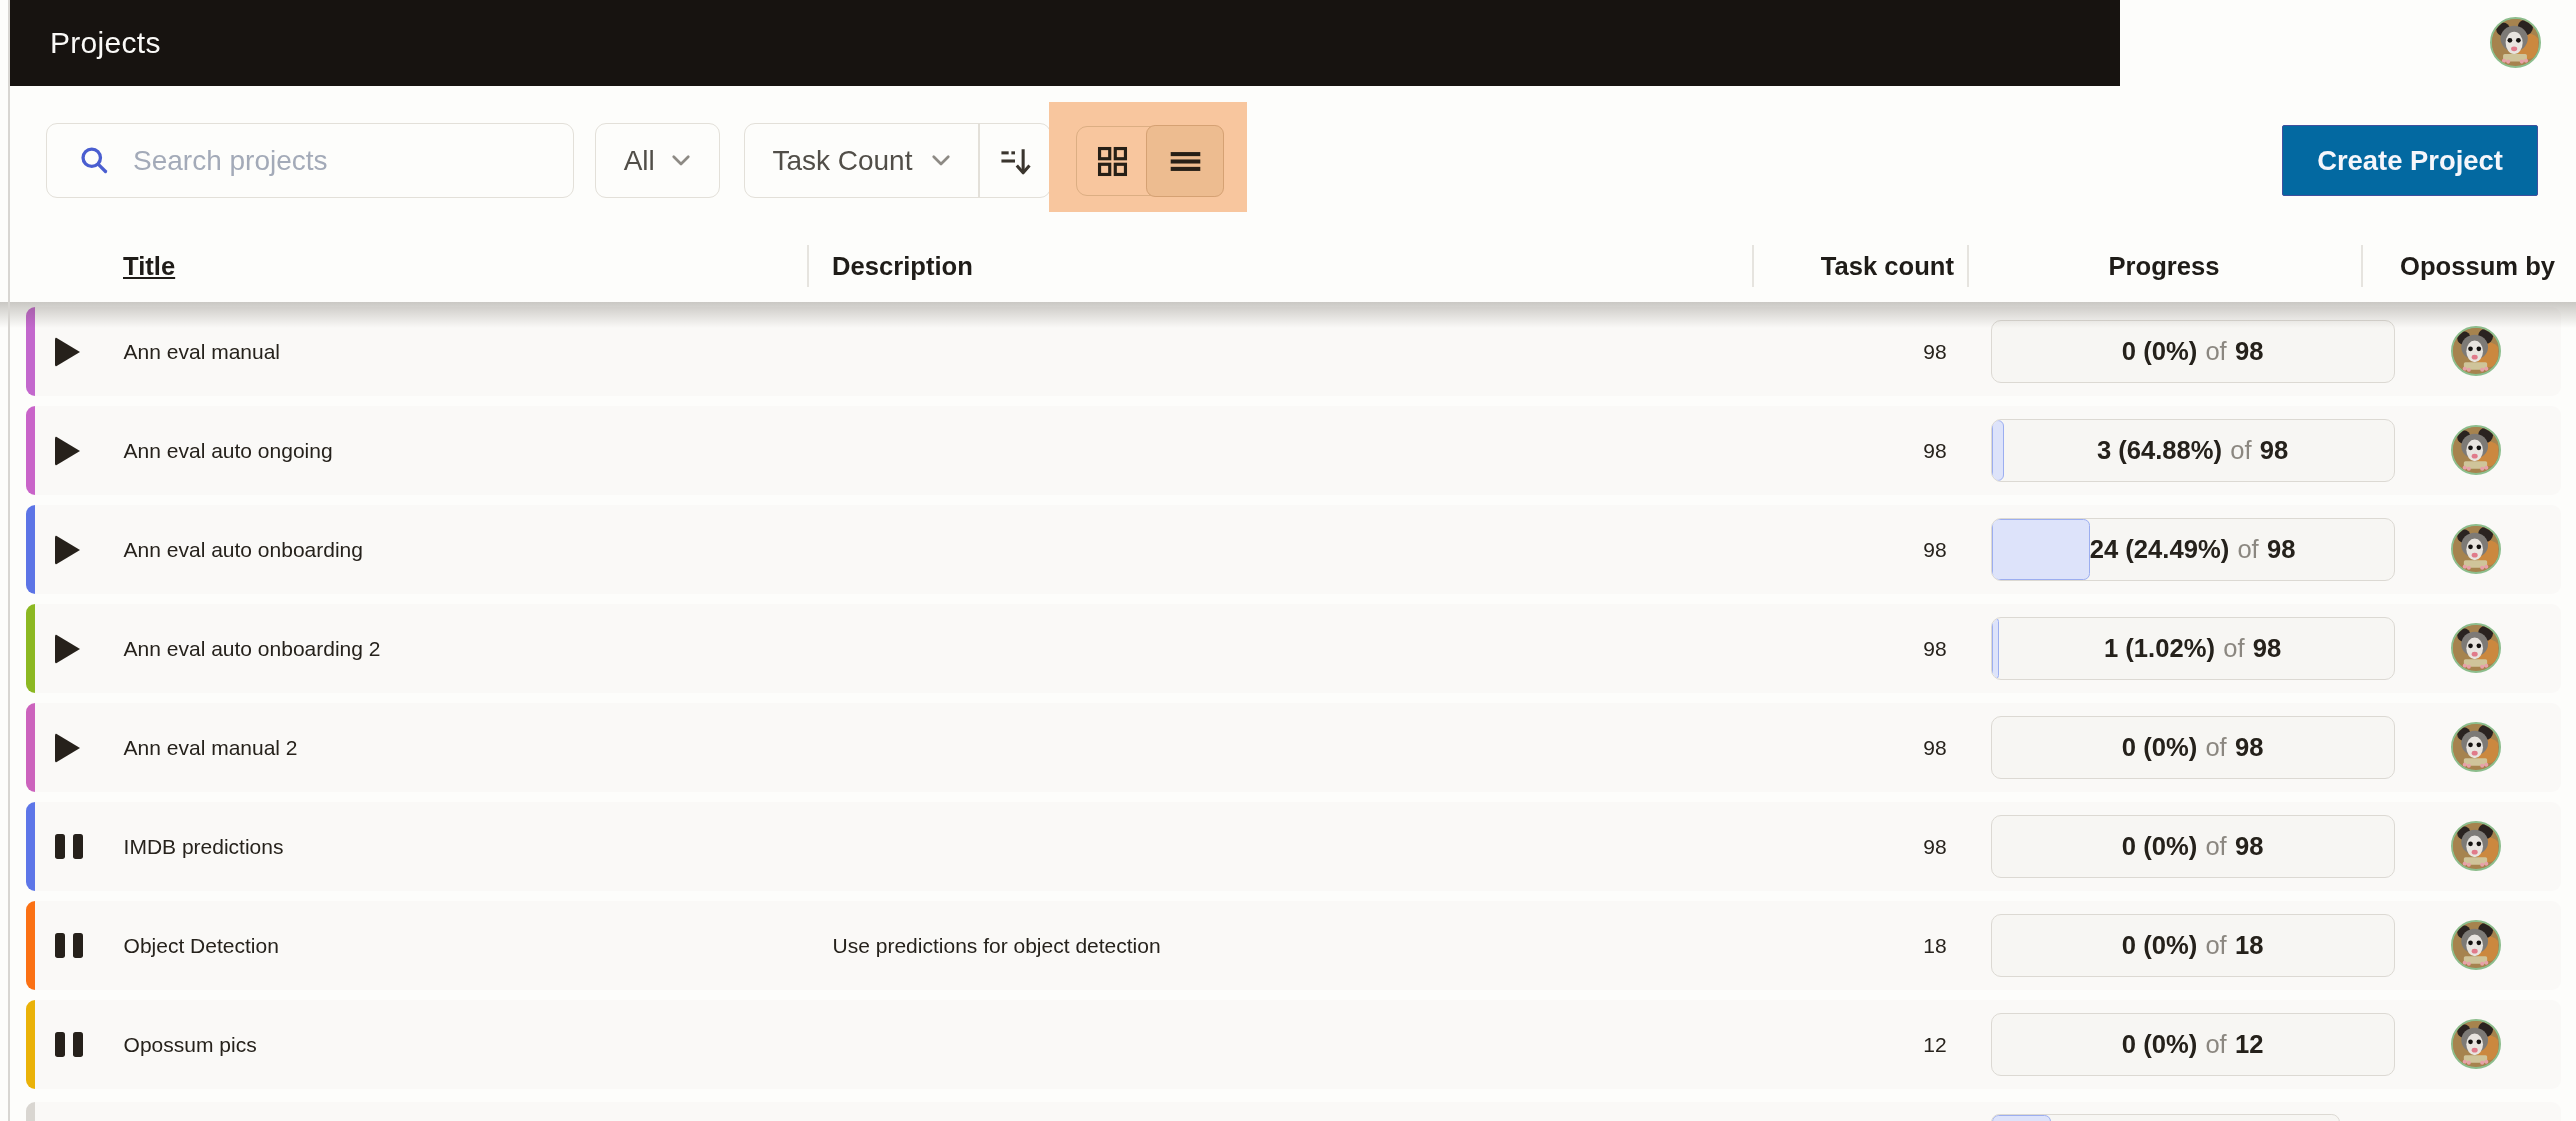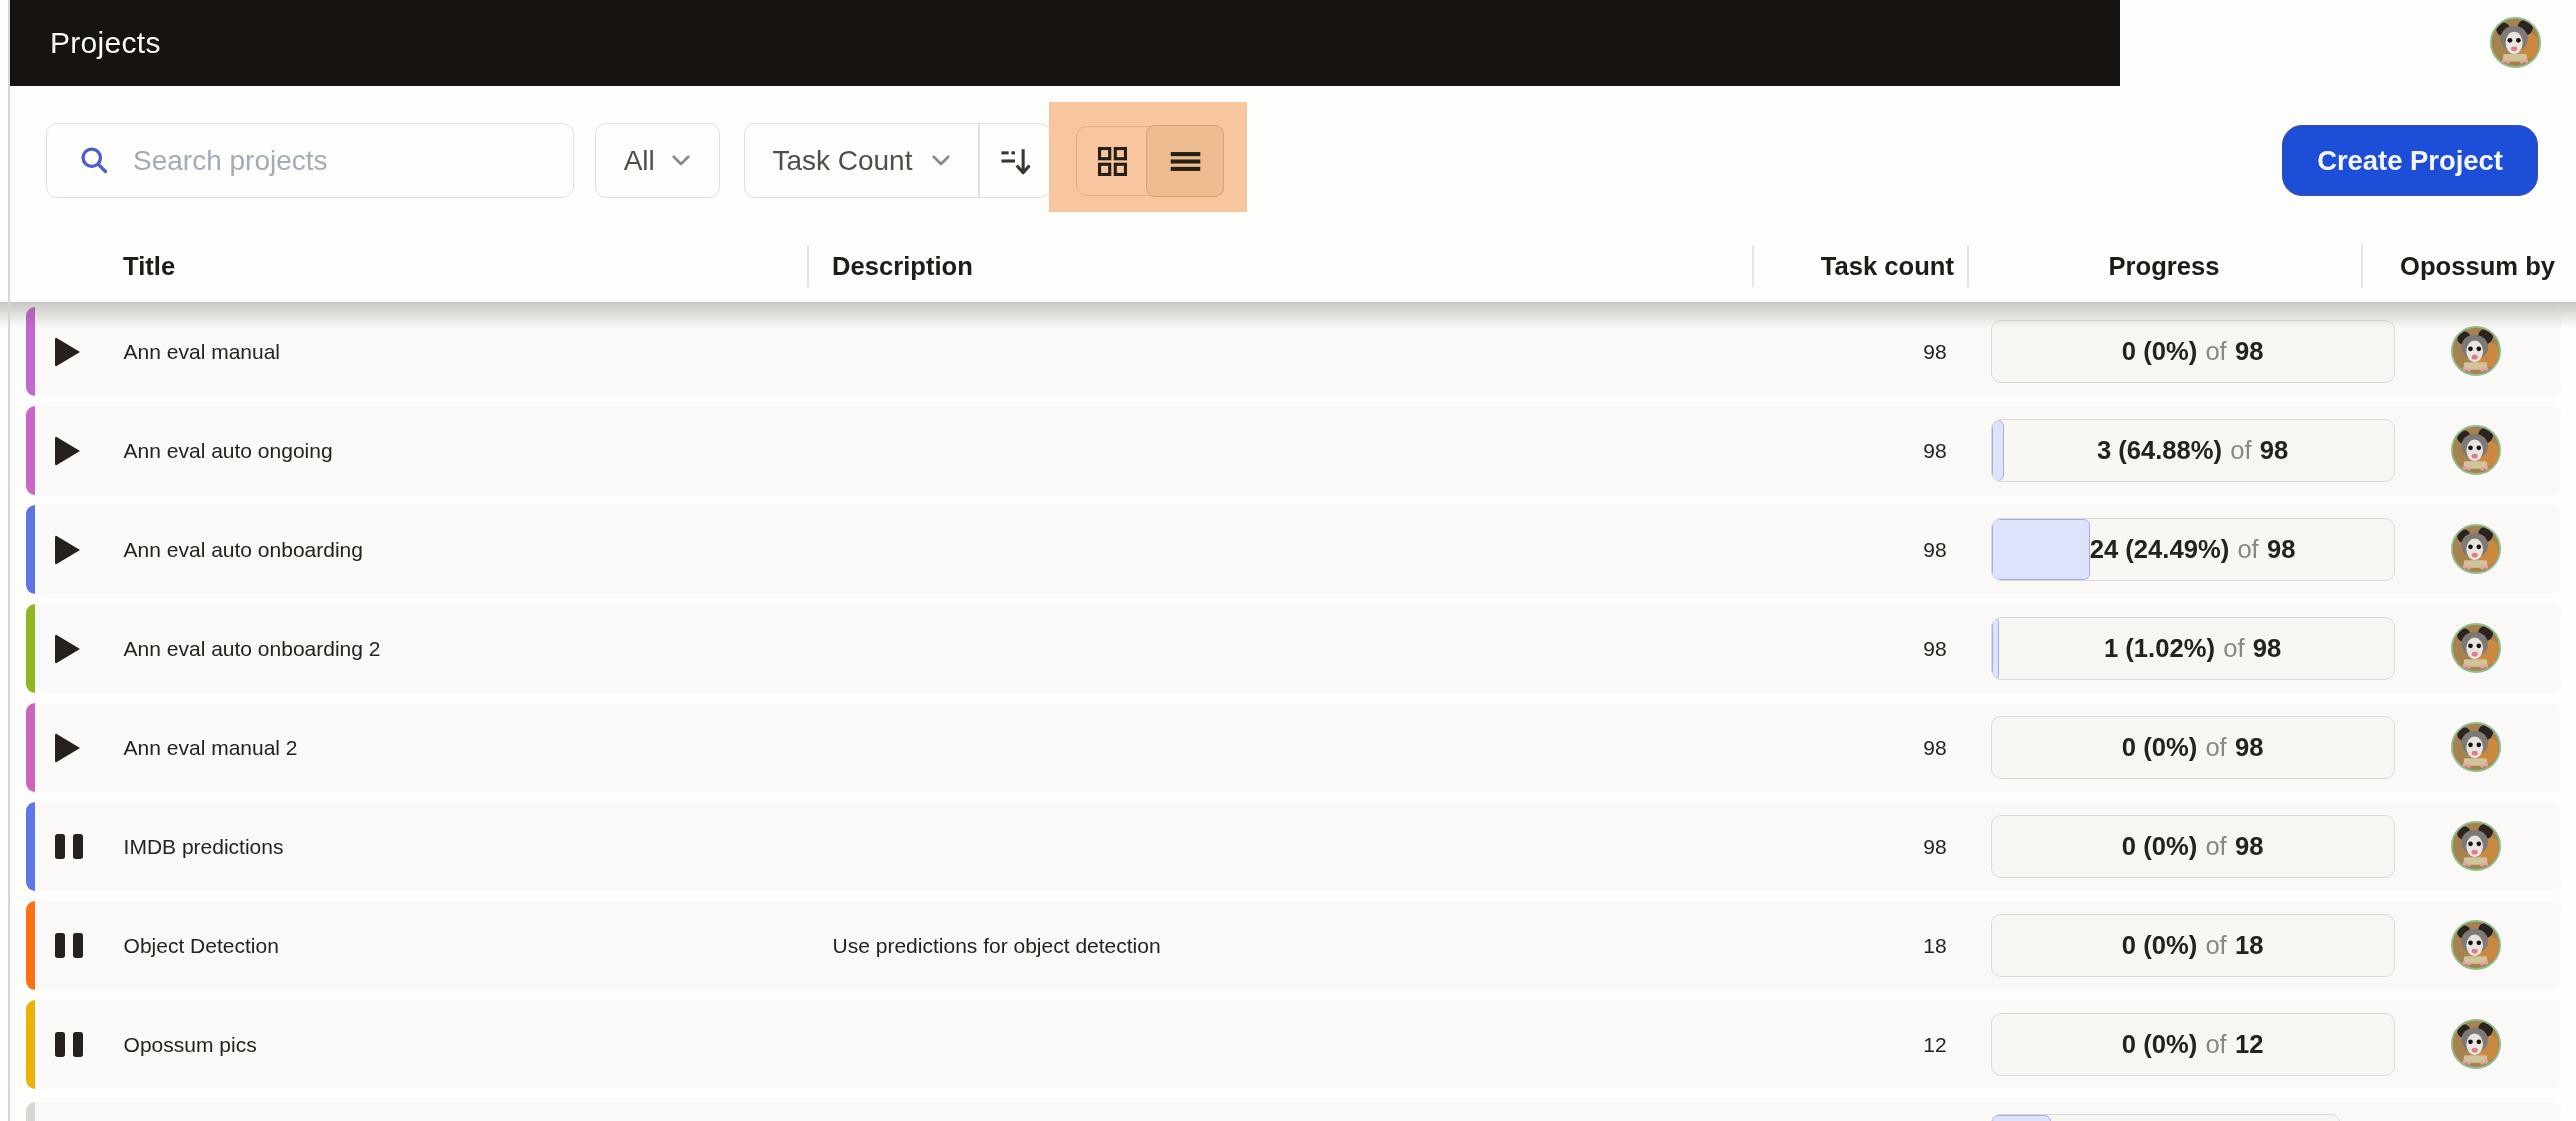--- a/index.html
+++ b/index.html
@@ -36,29 +36,29 @@
   .sort-divider { width:1.8px; background:#e3e0d9; }
   .sort-dir-btn { width:70px; display:flex; align-items:center; justify-content:center; cursor:pointer; }
 
   .view-highlight { position:absolute; left:1049px; top:102px; width:198px; height:110px; background:#f8c69e; }
   .view-toggle { position:absolute; left:26.5px; top:24px; width:148px; height:70px; border:1.8px solid #dcae83;
                  border-radius:11px; display:flex; }
   .seg { flex:1; display:flex; align-items:center; justify-content:center; cursor:pointer; }
   .seg-list { position:relative; background:#edbc90; border:1.8px solid #d5a173; border-radius:9.1px;
               margin:-1.8px; flex:0 0 78px; }
 
-  .create-btn { position:absolute; left:2282px; top:125px; width:256px; height:71px; background:#1d4ed8;
-                border:1.8px solid #41509d; border-radius:20px; color:#f5f6fb; font-size:27.4px; font-weight:700;
+  .create-btn { position:absolute; left:2282px; top:125px; width:256px; height:71px; background:#0369a1;
+                border:1.8px solid #41509d; border-radius:2px; color:#f5f6fb; font-size:27.4px; font-weight:700;
                 display:flex; align-items:center; justify-content:center; cursor:pointer;
                 font-family:"Liberation Sans",sans-serif; }
 
   
   .thead { position:absolute; left:0; top:245px; width:100%; height:42px; }
   .th { position:absolute; top:0; height:42px; line-height:42px; font-size:25.6px; font-weight:700; color:#1f1c18; }
-  .th-title { left:123px; }
+  .th-title { left:123px;text-decoration:underline; }
   .th-desc { left:832px; }
   .th-task { left:1771px; width:183px; text-align:right; }
   .th-progress { left:2058px; width:212px; text-align:center; }
   .th-created { left:2400px; }
   .th-div { position:absolute; top:0; width:1.8px; height:42px; background:#e6e4df; }
 
   .top-shadow { position:absolute; left:0; top:302px; width:100%; height:25.6px; z-index:4; pointer-events:none;
                 background:linear-gradient(to bottom, rgba(82,76,66,.30), rgba(82,76,66,0)); }
 
   

